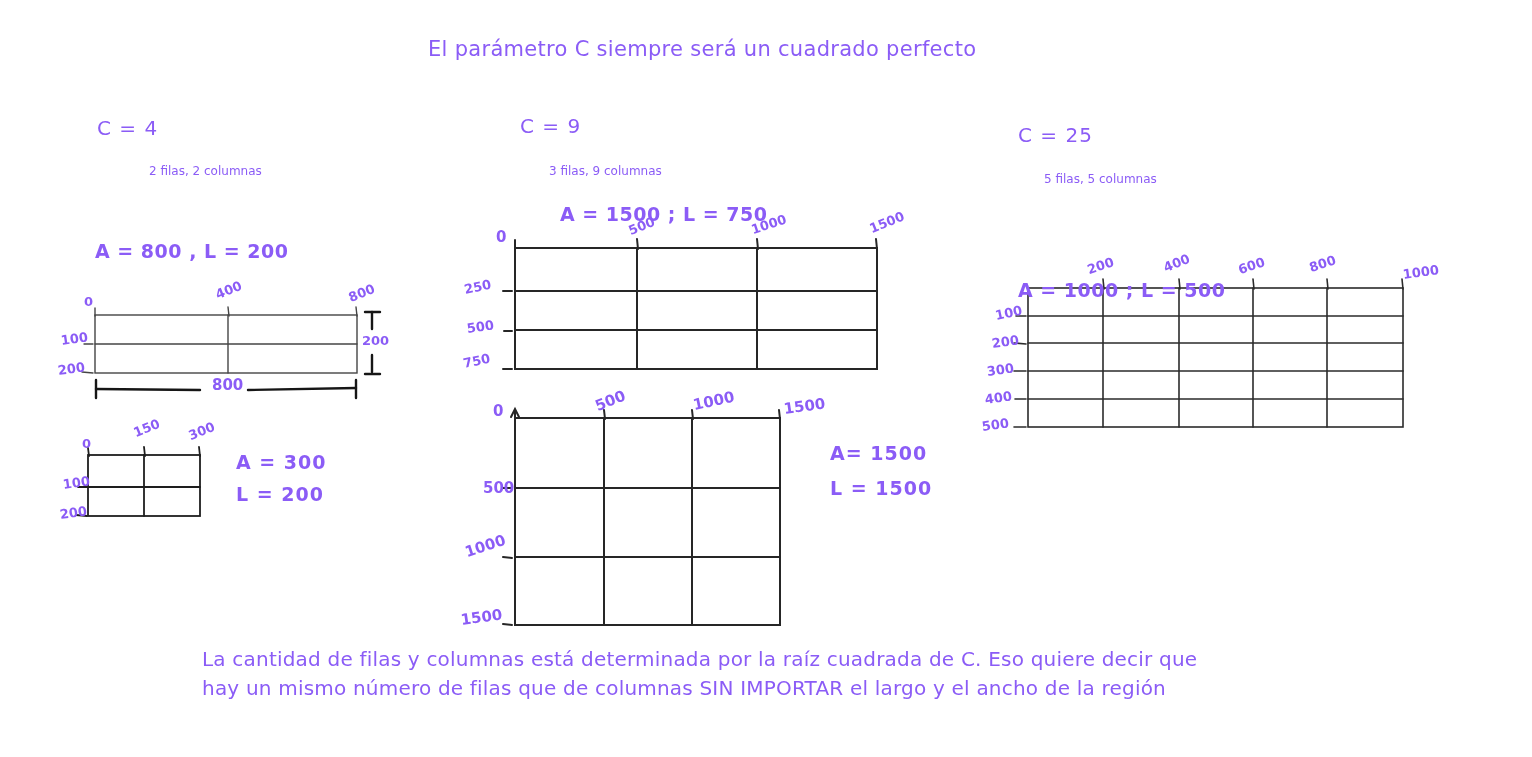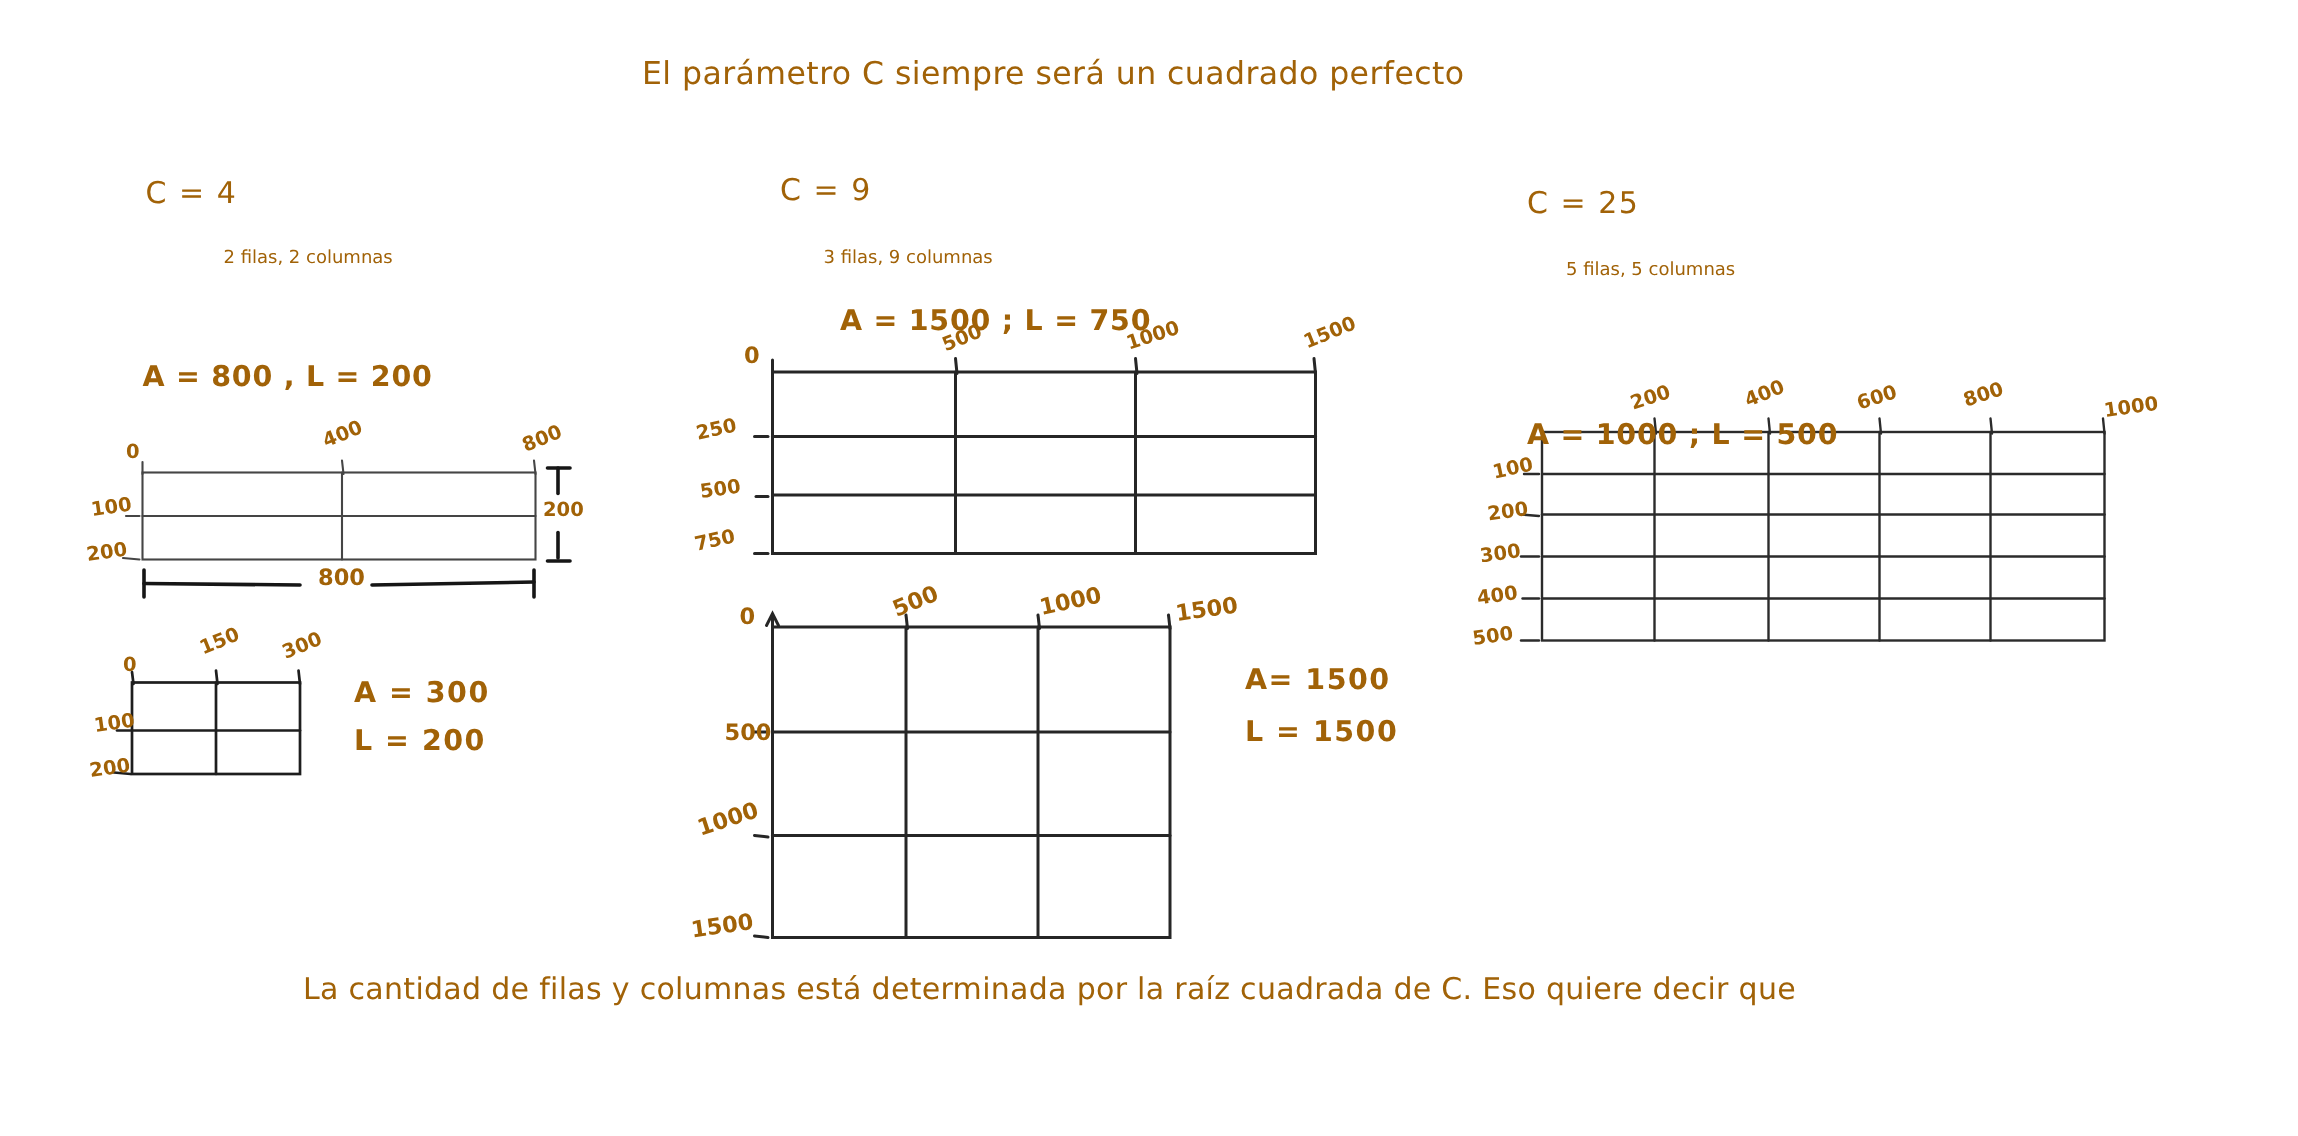--- a/index.html
+++ b/index.html
@@ -3,21 +3,21 @@
 <meta charset="utf-8">
 <style>
   html, body { margin: 0; padding: 0; background: #ffffff; }
   .page {
     position: relative;
     width: 1520px;
     height: 757px;
     background: #ffffff;
     overflow: hidden;
     font-family: "DejaVu Sans", sans-serif;
-    color: #a16207;
+    color: #8b5cf6;
   }
   .lbl { position: absolute; white-space: nowrap; line-height: 1.1; }
   .title  { font-size: 21px; letter-spacing: 0.3px; }
   .cval   { font-size: 20px; letter-spacing: 1px; }
   .dims   { font-size: 12px; margin-left: 14px; }
   .params { font-size: 19px; font-weight: bold; letter-spacing: 0.5px; }
   .side   { font-size: 19px; font-weight: bold; letter-spacing: 1px; }
   .tick   { font-size: 13px; font-weight: bold; }
   .tick15 { font-size: 15px; font-weight: bold; }
   .footer { font-size: 20px; letter-spacing: 0.2px; }
@@ -174,14 +174,15 @@
   <div class="lbl tick r18" style="left:1241px; top:263px;">600</div>
   <div class="lbl tick r18" style="left:1312px; top:261px;">800</div>
   <div class="lbl tick r8" style="left:1404px; top:268px;">1000</div>
   <div class="lbl tick r12" style="left:997px; top:309px;">100</div>
   <div class="lbl tick r8" style="left:993px; top:337px;">200</div>
   <div class="lbl tick r8" style="left:988px; top:365px;">300</div>
   <div class="lbl tick r8" style="left:986px; top:393px;">400</div>
   <div class="lbl tick r8" style="left:983px; top:420px;">500</div>
 
   <div class="lbl footer" style="left:202px; top:648px;">La cantidad de filas y columnas está determinada por la raíz cuadrada de C. Eso quiere decir que</div>
+  <div class="lbl footer" style="left:202px; top:677px;">hay un mismo número de filas que de columnas SIN IMPORTAR el largo y el ancho de la región</div>
 
 </div>
 
 </body></html>

